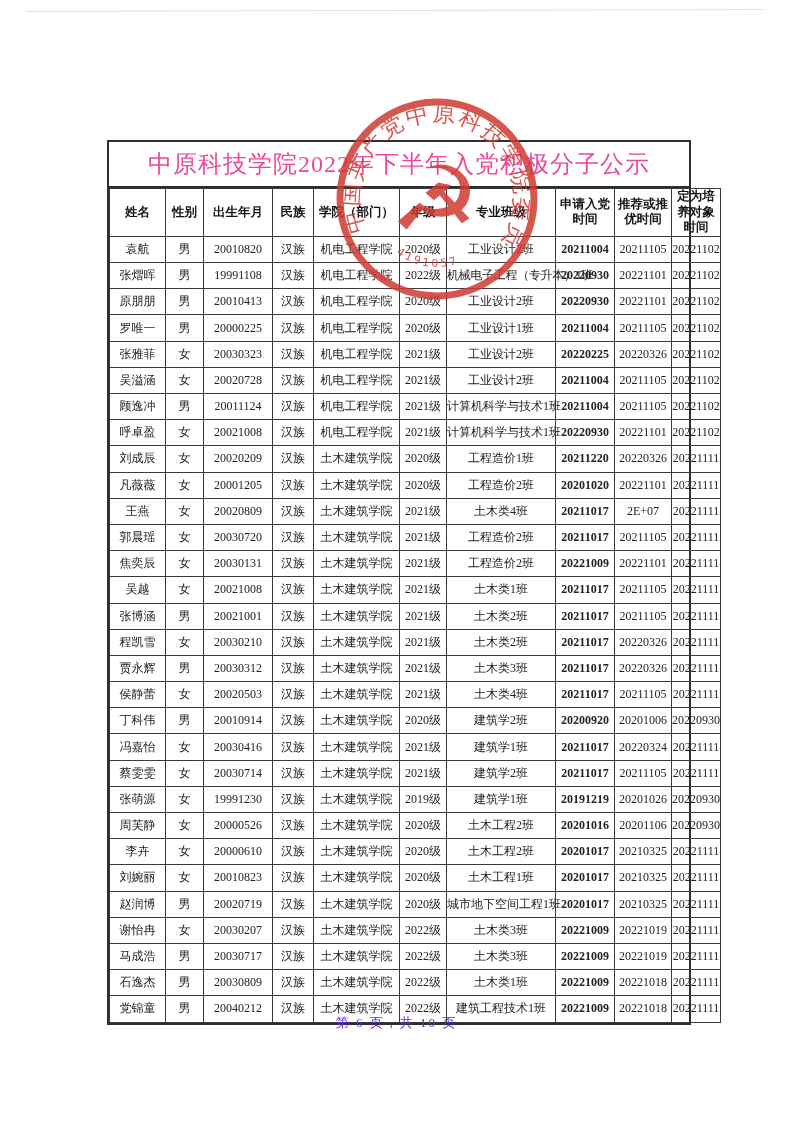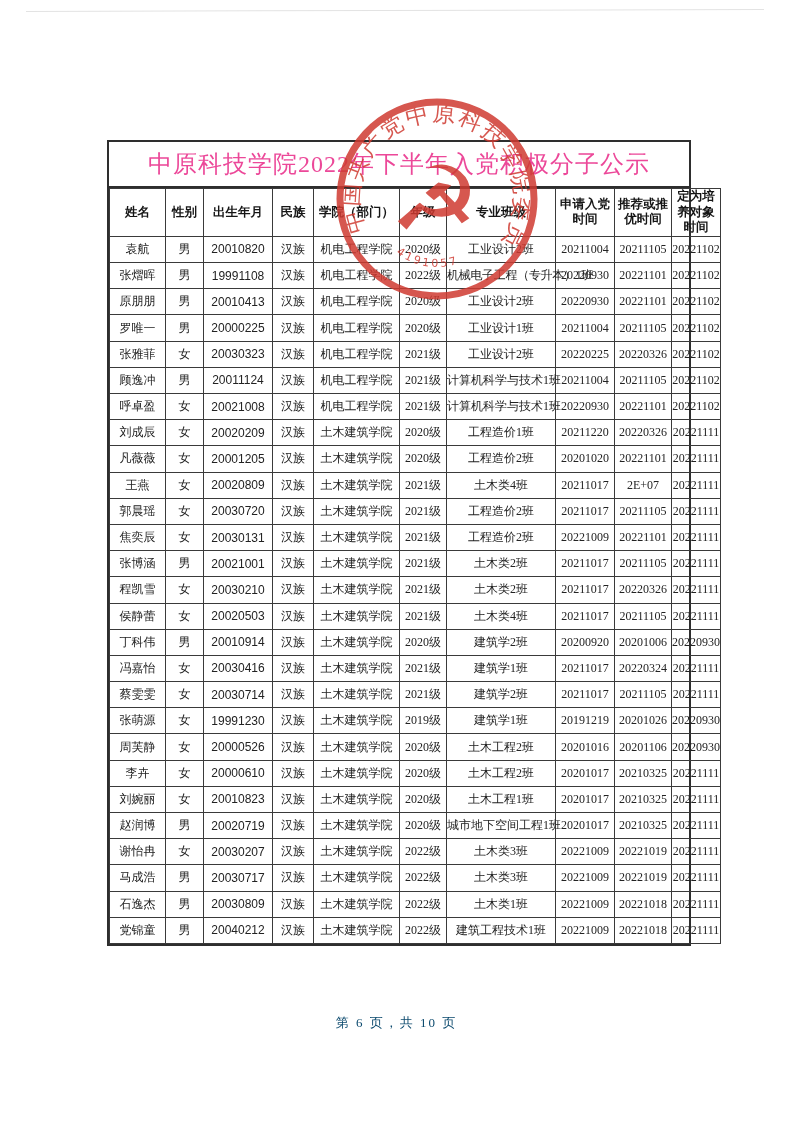--- a/index.html
+++ b/index.html
@@ -30,38 +30,38 @@
   }
   table.roster th {
     font-size:12.5px; font-weight:bold; height:42px; line-height:1.25;
     padding:0 1px; color:#151515;
   }
   table.roster td {
     height:25.2px; font-size:12px; white-space:nowrap; color:#222;
   }
   .c0{width:53px;} td.c0{font-size:12.5px;}
   .c1{width:35px;margin-left:8px;}
-  .c2{width:66px;} td.c2{font-size:11.5px; font-family:Liberation Sans, sans-serif;}
+  .c2{width:66px;} td.c2{font-size:11.5px; font-family:Liberation Serif, serif;}
   .c3{width:38px;font-family:Liberation Serif, serif;}
   .c4{width:83px;} td.c4{font-size:12px;}
   .c5{width:44px;} td.c5{font-size:11.5px;}
   .c6{width:106px;} td.c6{font-size:11px;}
-  .c7{width:56px;} td.c7{font-size:11px;}
+  .c7{width:56px;} td.c7{font-size:11px;font-weight:bold;}
   .c8{width:54px;} td.c8{font-size:11px;}
   .c9{width:46px;} td.c9{font-size:11px;}
   td.tight{ font-size:9.5px; letter-spacing:-0.3px; }
   .stamp {
     position:absolute; left:332px; top:94px; width:210px; height:210px;
     transform:rotate(9deg); opacity:0.85; pointer-events:none; z-index:5;
   }
   .stamp svg { mix-blend-mode:multiply; display:block; }
   .stamp text { font-family:"DejaVu Sans","Liberation Sans",sans-serif; }
   .page-footer {
     position:absolute; top:1014px; left:0; width:793px; text-align:center;
-    font-size:13px; letter-spacing:2px; color:#0c4a6e;
+    font-size:13px; letter-spacing:2px; color:#6d28d9;
   }
 </style>
 </head>
 <body>
 
 <div class="scan-edge"></div>
 
 <div class="doc-table-wrap">
   <div class="doc-title">中原科技学院2022年下半年入党积极分子公示</div>
   <table class="roster">
@@ -134,20 +134,32 @@
           <td class="c2">20030323</td>
           <td class="c3">汉族</td>
           <td class="c4">机电工程学院</td>
           <td class="c5">2021级</td>
           <td class="c6">工业设计2班</td>
           <td class="c7">20220225</td>
           <td class="c8">20220326</td>
           <td class="c9">20221102</td>
         </tr>
         <tr>
+          <td class="c0">吴溢涵</td>
+          <td class="c1">女</td>
+          <td class="c2">20020728</td>
+          <td class="c3">汉族</td>
+          <td class="c4">机电工程学院</td>
+          <td class="c5">2021级</td>
+          <td class="c6">工业设计2班</td>
+          <td class="c7">20211004</td>
+          <td class="c8">20211105</td>
+          <td class="c9">20221102</td>
+        </tr>
+        <tr>
           <td class="c0">顾逸冲</td>
           <td class="c1">男</td>
           <td class="c2">20011124</td>
           <td class="c3">汉族</td>
           <td class="c4">机电工程学院</td>
           <td class="c5">2021级</td>
           <td class="c6">计算机科学与技术1班</td>
           <td class="c7">20211004</td>
           <td class="c8">20211105</td>
           <td class="c9">20221102</td>
@@ -218,39 +230,63 @@
           <td class="c2">20030131</td>
           <td class="c3">汉族</td>
           <td class="c4">土木建筑学院</td>
           <td class="c5">2021级</td>
           <td class="c6">工程造价2班</td>
           <td class="c7">20221009</td>
           <td class="c8">20221101</td>
           <td class="c9">20221111</td>
         </tr>
         <tr>
+          <td class="c0">吴越</td>
+          <td class="c1">女</td>
+          <td class="c2">20021008</td>
+          <td class="c3">汉族</td>
+          <td class="c4">土木建筑学院</td>
+          <td class="c5">2021级</td>
+          <td class="c6">土木类1班</td>
+          <td class="c7">20211017</td>
+          <td class="c8">20211105</td>
+          <td class="c9">20221111</td>
+        </tr>
+        <tr>
           <td class="c0">张博涵</td>
           <td class="c1">男</td>
           <td class="c2">20021001</td>
           <td class="c3">汉族</td>
           <td class="c4">土木建筑学院</td>
           <td class="c5">2021级</td>
           <td class="c6">土木类2班</td>
           <td class="c7">20211017</td>
           <td class="c8">20211105</td>
           <td class="c9">20221111</td>
         </tr>
         <tr>
           <td class="c0">程凯雪</td>
           <td class="c1">女</td>
           <td class="c2">20030210</td>
           <td class="c3">汉族</td>
           <td class="c4">土木建筑学院</td>
           <td class="c5">2021级</td>
           <td class="c6">土木类2班</td>
+          <td class="c7">20211017</td>
+          <td class="c8">20220326</td>
+          <td class="c9">20221111</td>
+        </tr>
+        <tr>
+          <td class="c0">贾永辉</td>
+          <td class="c1">男</td>
+          <td class="c2">20030312</td>
+          <td class="c3">汉族</td>
+          <td class="c4">土木建筑学院</td>
+          <td class="c5">2021级</td>
+          <td class="c6">土木类3班</td>
           <td class="c7">20211017</td>
           <td class="c8">20220326</td>
           <td class="c9">20221111</td>
         </tr>
         <tr>
           <td class="c0">侯静蕾</td>
           <td class="c1">女</td>
           <td class="c2">20020503</td>
           <td class="c3">汉族</td>
           <td class="c4">土木建筑学院</td>

